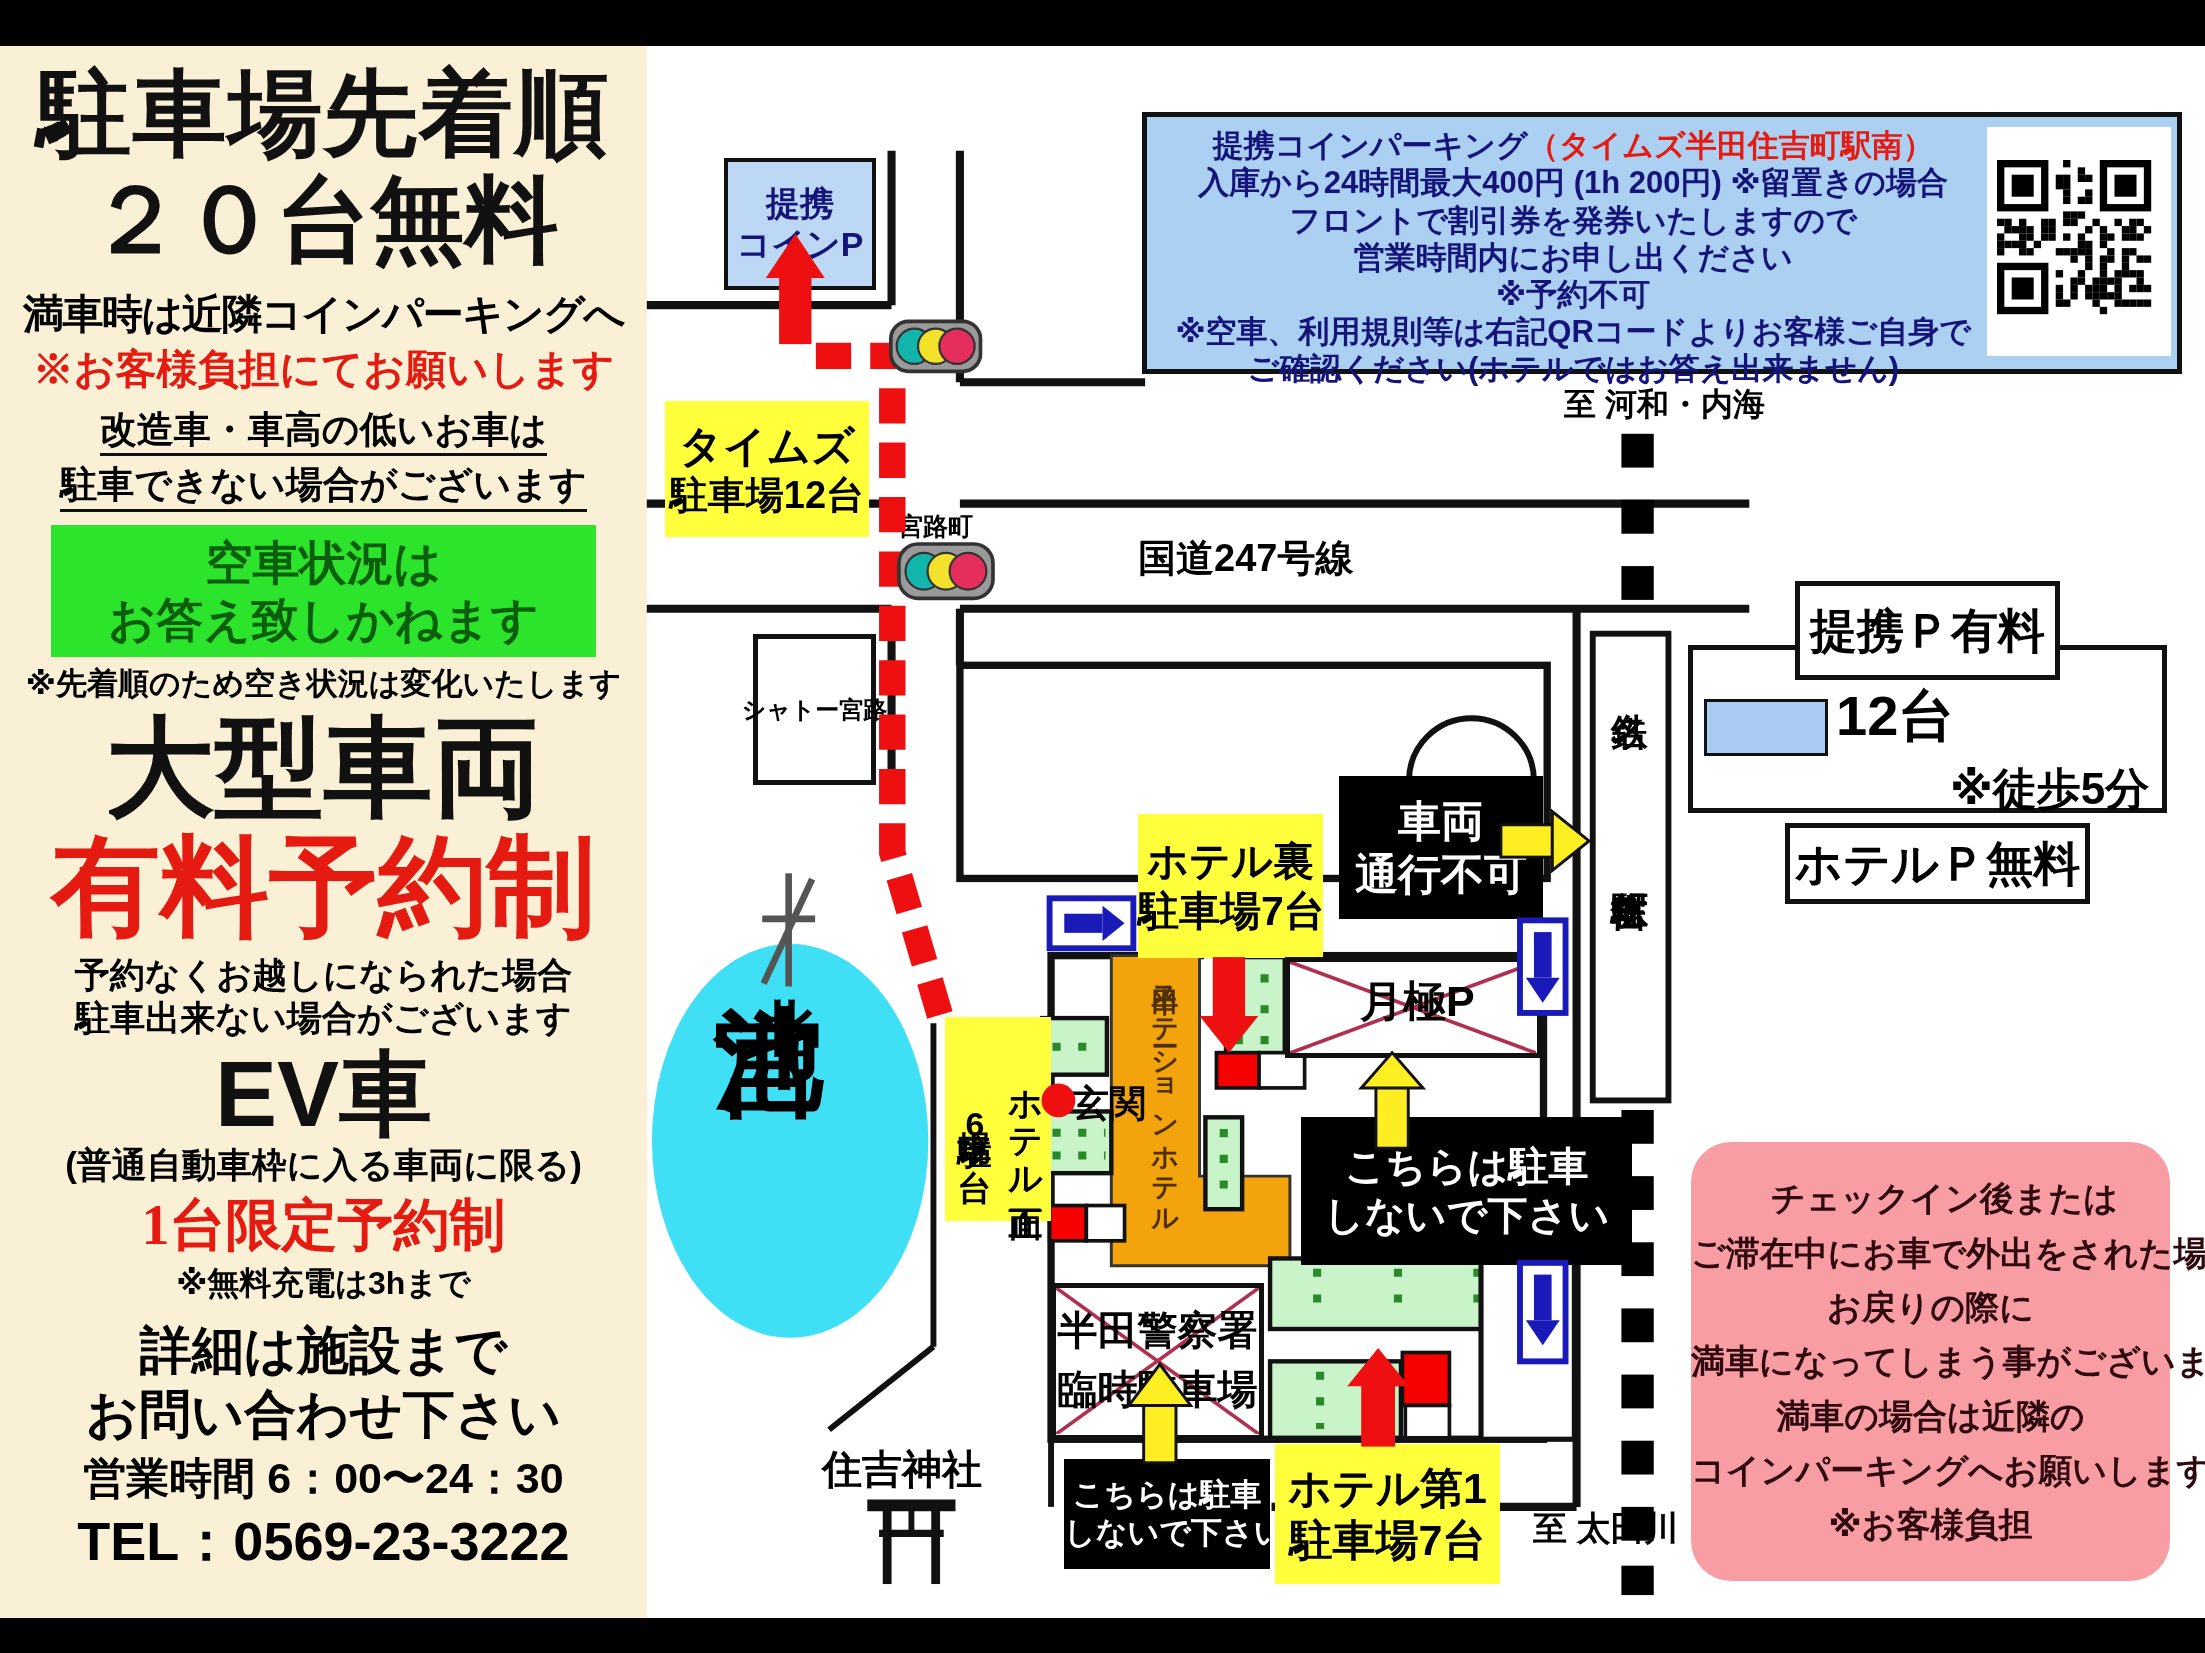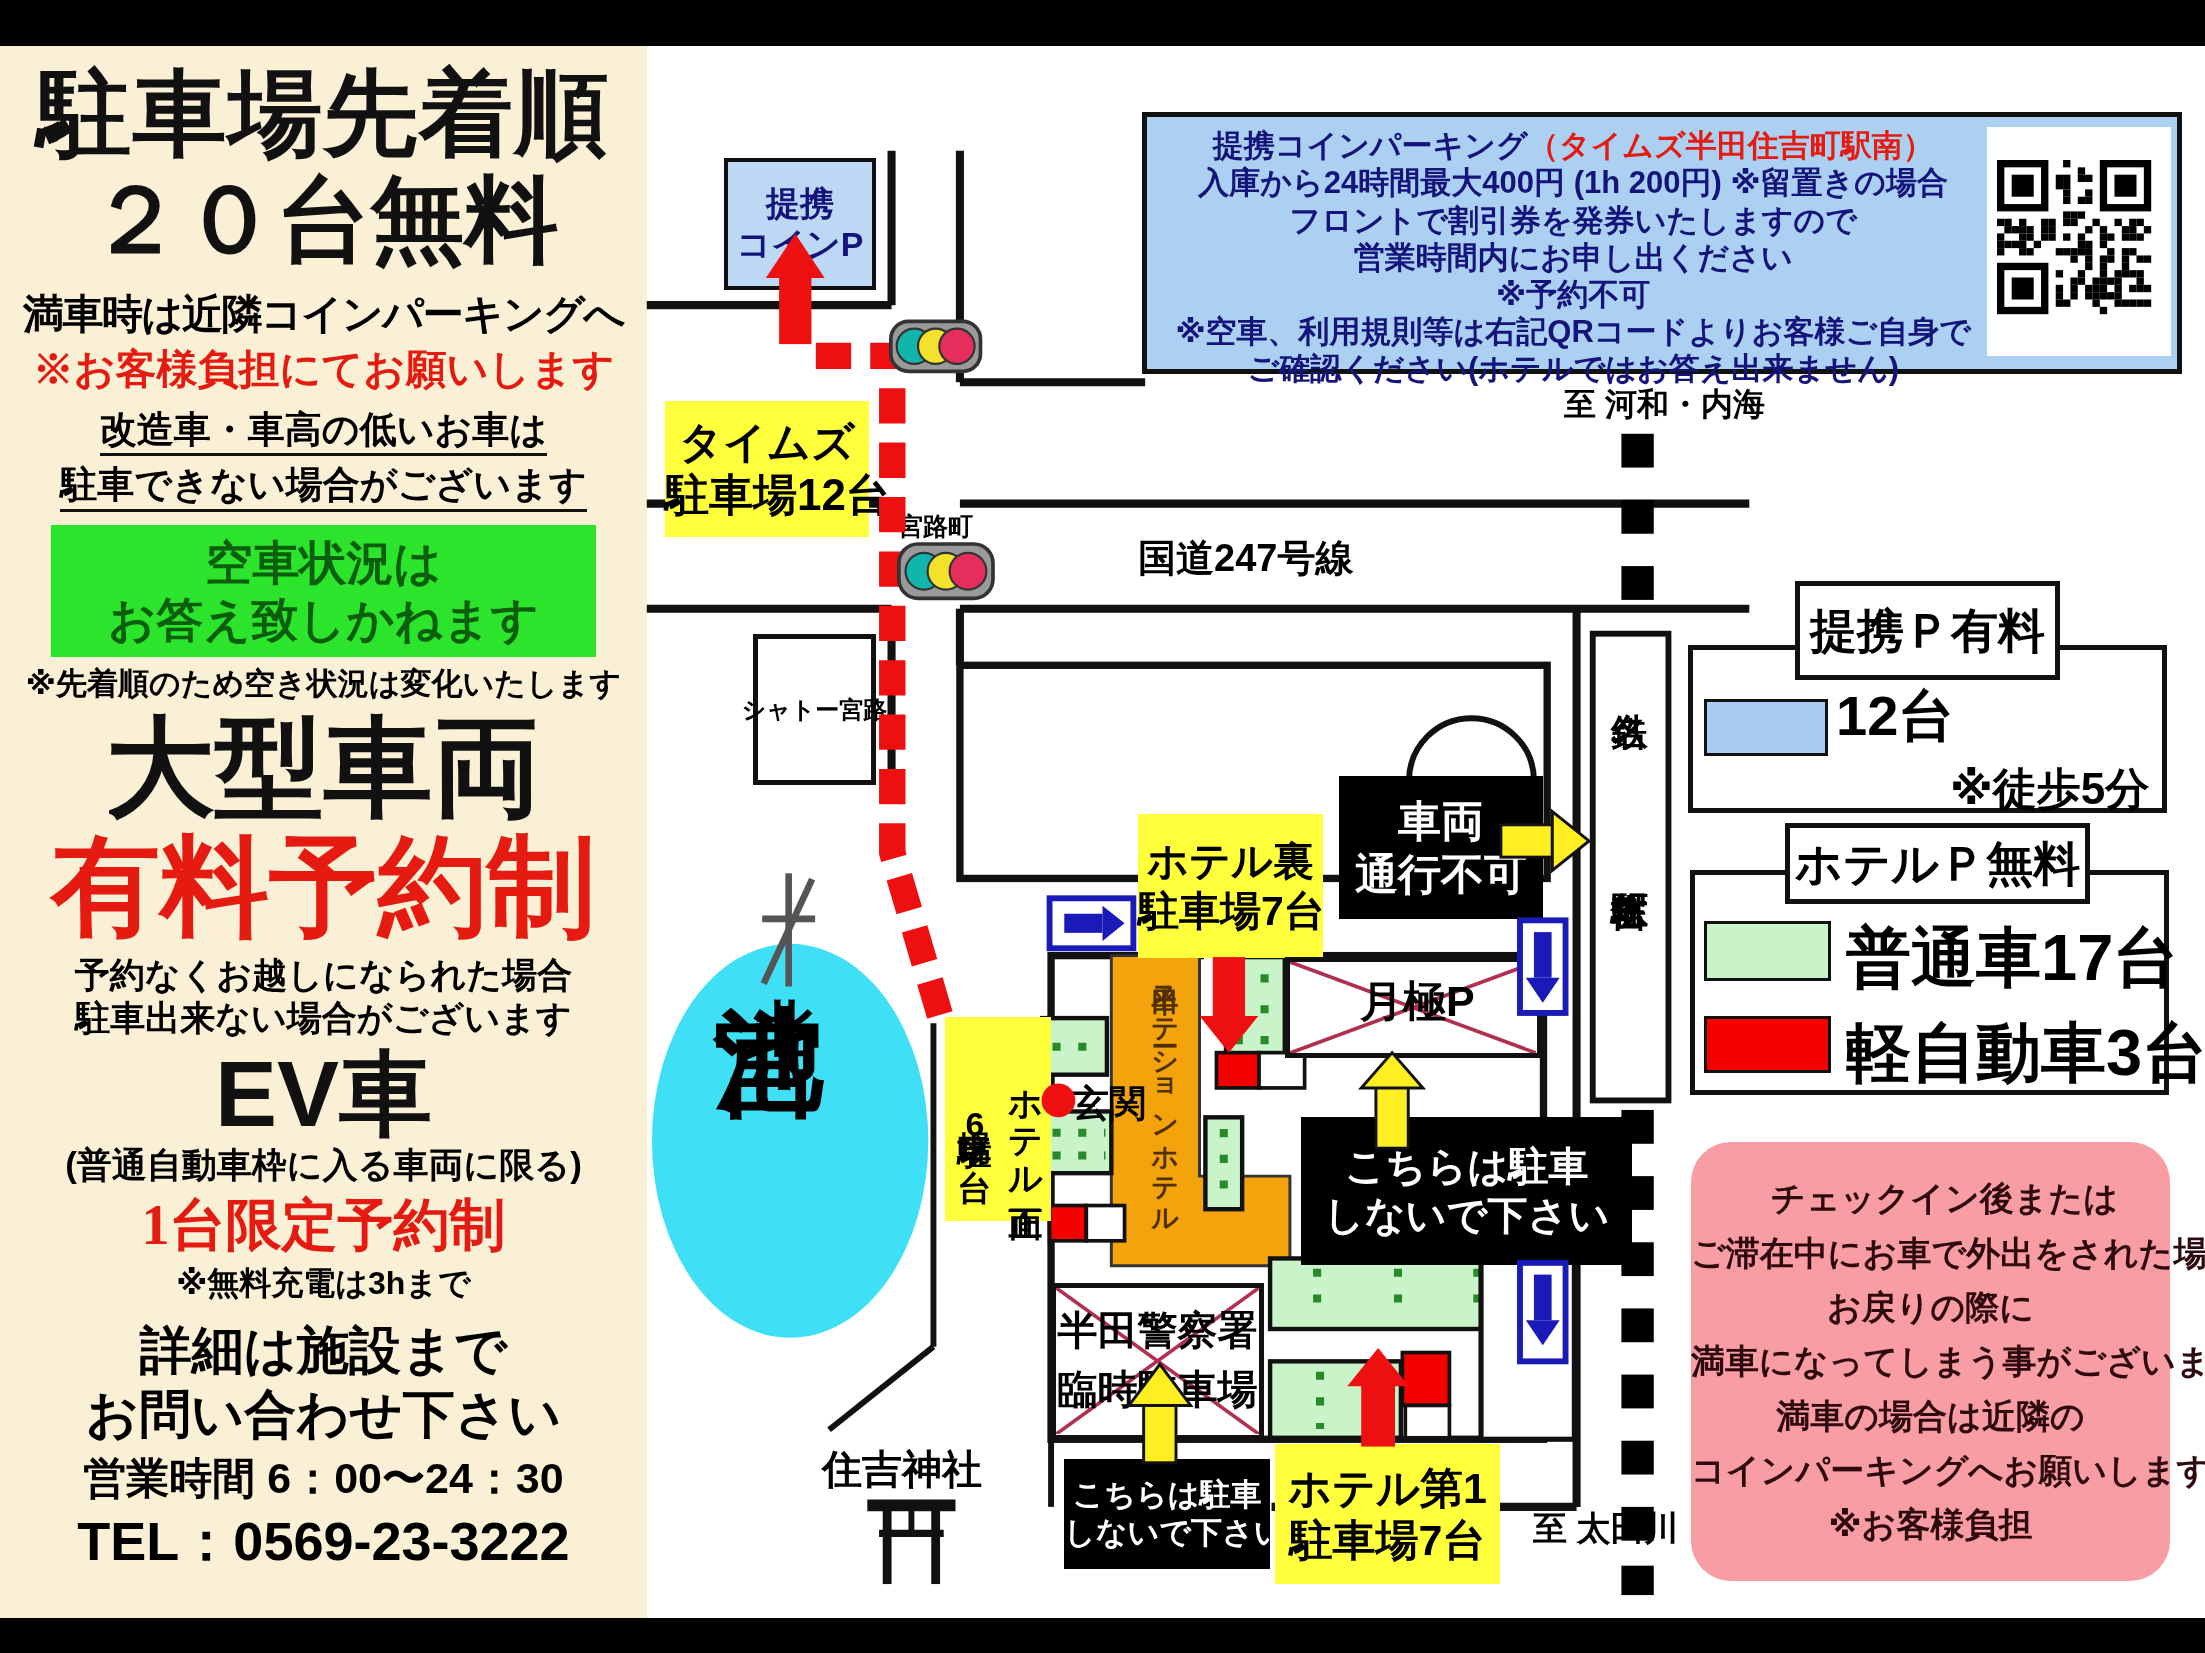--- a/index.html
+++ b/index.html
@@ -276,21 +276,21 @@
     </div>
   </div>
 
   <div class="abs" style="left:724px;top:158px;width:152px;height:132px;background:#bcd8f4;border:4.4px solid #111;box-sizing:border-box;display:flex;flex-direction:column;justify-content:center;">
     <div class="lbl" style="font-size:34px;color:#14147a;">提携</div>
     <div class="lbl" style="font-size:34px;color:#14147a;">コインP</div>
   </div>
 
   <div class="abs yellowlbl" style="left:665px;top:401px;width:204px;height:136px;">
     <div class="lbl" style="font-size:43px;">タイムズ</div>
-    <div class="lbl" style="font-size:44px;">駐車場12台</div>
+    <div class="lbl" style="font-size:38px;">駐車場12台</div>
   </div>
 
   <div class="abs lbl" style="left:898px;top:511px;font-size:25px;">宮路町</div>
   <div class="abs lbl" style="left:1138px;top:535px;font-size:38px;">国道247号線</div>
 
   <div class="abs outline" style="left:753px;top:634px;width:123px;height:151px;box-sizing:border-box;display:flex;align-items:center;justify-content:center;">
     <div class="lbl" style="font-size:24px;">シャトー宮路</div>
   </div>
 
   <div class="abs lbl" style="left:756px;top:994px;font-size:59px;font-weight:900;">北</div>
@@ -358,26 +358,20 @@
 
   <div class="abs outline" style="left:1688px;top:645px;width:479px;height:168px;box-sizing:border-box;">
     <div class="abs" style="left:11px;top:49px;width:124px;height:57px;background:#a9cbf3;border:3.7px solid #111;box-sizing:border-box;"></div>
     <div class="abs lbl" style="left:143px;top:32px;font-size:56px;">12台</div>
     <div class="abs lbl" style="left:257px;top:112px;font-size:44px;">※徒歩5分</div>
   </div>
   <div class="abs outline" style="left:1795px;top:581px;width:265px;height:99px;box-sizing:border-box;display:flex;align-items:center;justify-content:center;">
     <div class="lbl" style="font-size:47px;">提携Ｐ有料</div>
   </div>
 
-  <div class="abs outline" style="left:1690px;top:870px;width:479px;height:225px;box-sizing:border-box;">
-    <div class="abs" style="left:8.8px;top:46px;width:127px;height:60px;background:#c9f3c9;border:3.7px solid #111;box-sizing:border-box;"></div>
-    <div class="abs lbl" style="left:151px;top:43px;font-size:65px;">普通車17台</div>
-    <div class="abs" style="left:8.8px;top:141px;width:127px;height:57px;background:#f70000;border:3.7px solid #111;box-sizing:border-box;"></div>
-    <div class="abs lbl" style="left:151px;top:138px;font-size:65px;">軽自動車3台</div>
-  </div>
   <div class="abs outline" style="left:1785px;top:823px;width:305px;height:81px;box-sizing:border-box;display:flex;align-items:center;justify-content:center;">
     <div class="lbl" style="font-size:47px;">ホテルＰ無料</div>
   </div>
 
   <div class="abs" style="left:1691px;top:1142px;width:479px;height:439px;background:#f79da3;border-radius:40px;display:flex;flex-direction:column;justify-content:center;">
     <div class="lbl" style="font-size:34px;color:#2e0a0e;line-height:1.6;white-space:nowrap;padding-left:28px;">チェックイン後または</div>
     <div class="lbl" style="font-size:34px;color:#2e0a0e;line-height:1.6;white-space:nowrap;">ご滞在中にお車で外出をされた場合</div>
     <div class="lbl" style="font-size:34px;color:#2e0a0e;line-height:1.6;white-space:nowrap;">お戻りの際に</div>
     <div class="lbl" style="font-size:34px;color:#2e0a0e;line-height:1.6;white-space:nowrap;">満車になってしまう事がございます</div>
     <div class="lbl" style="font-size:34px;color:#2e0a0e;line-height:1.6;white-space:nowrap;">満車の場合は近隣の</div>

